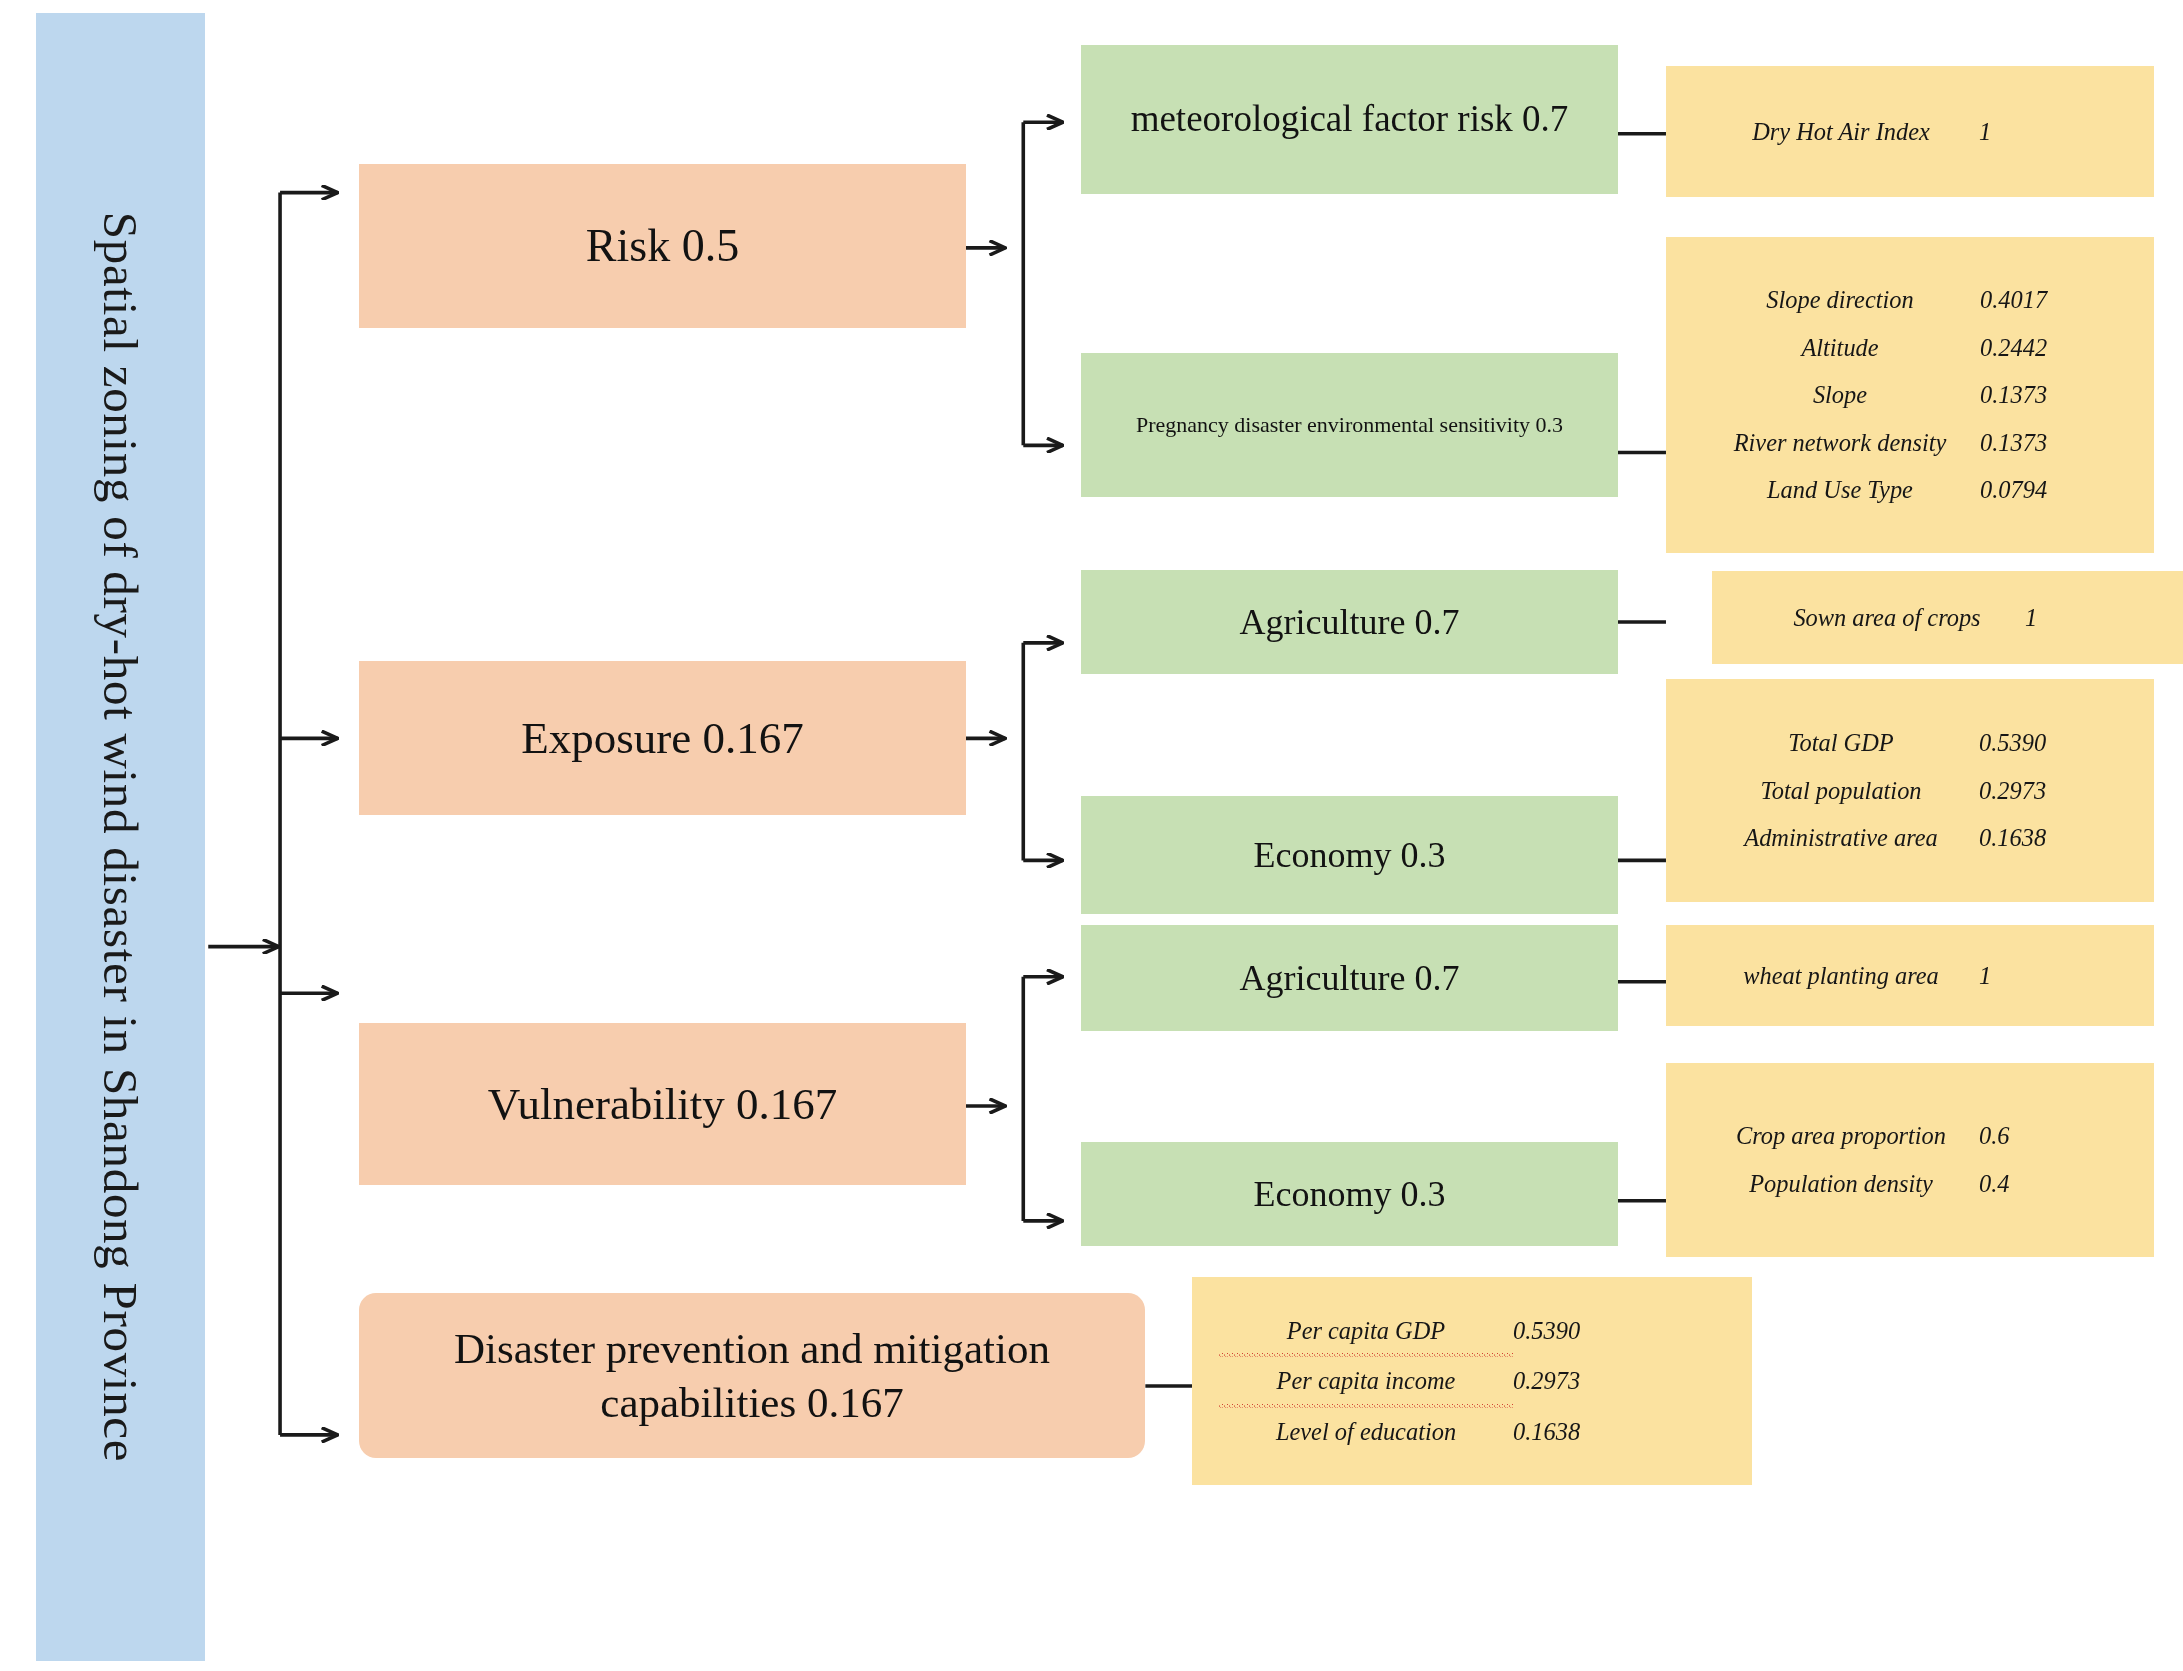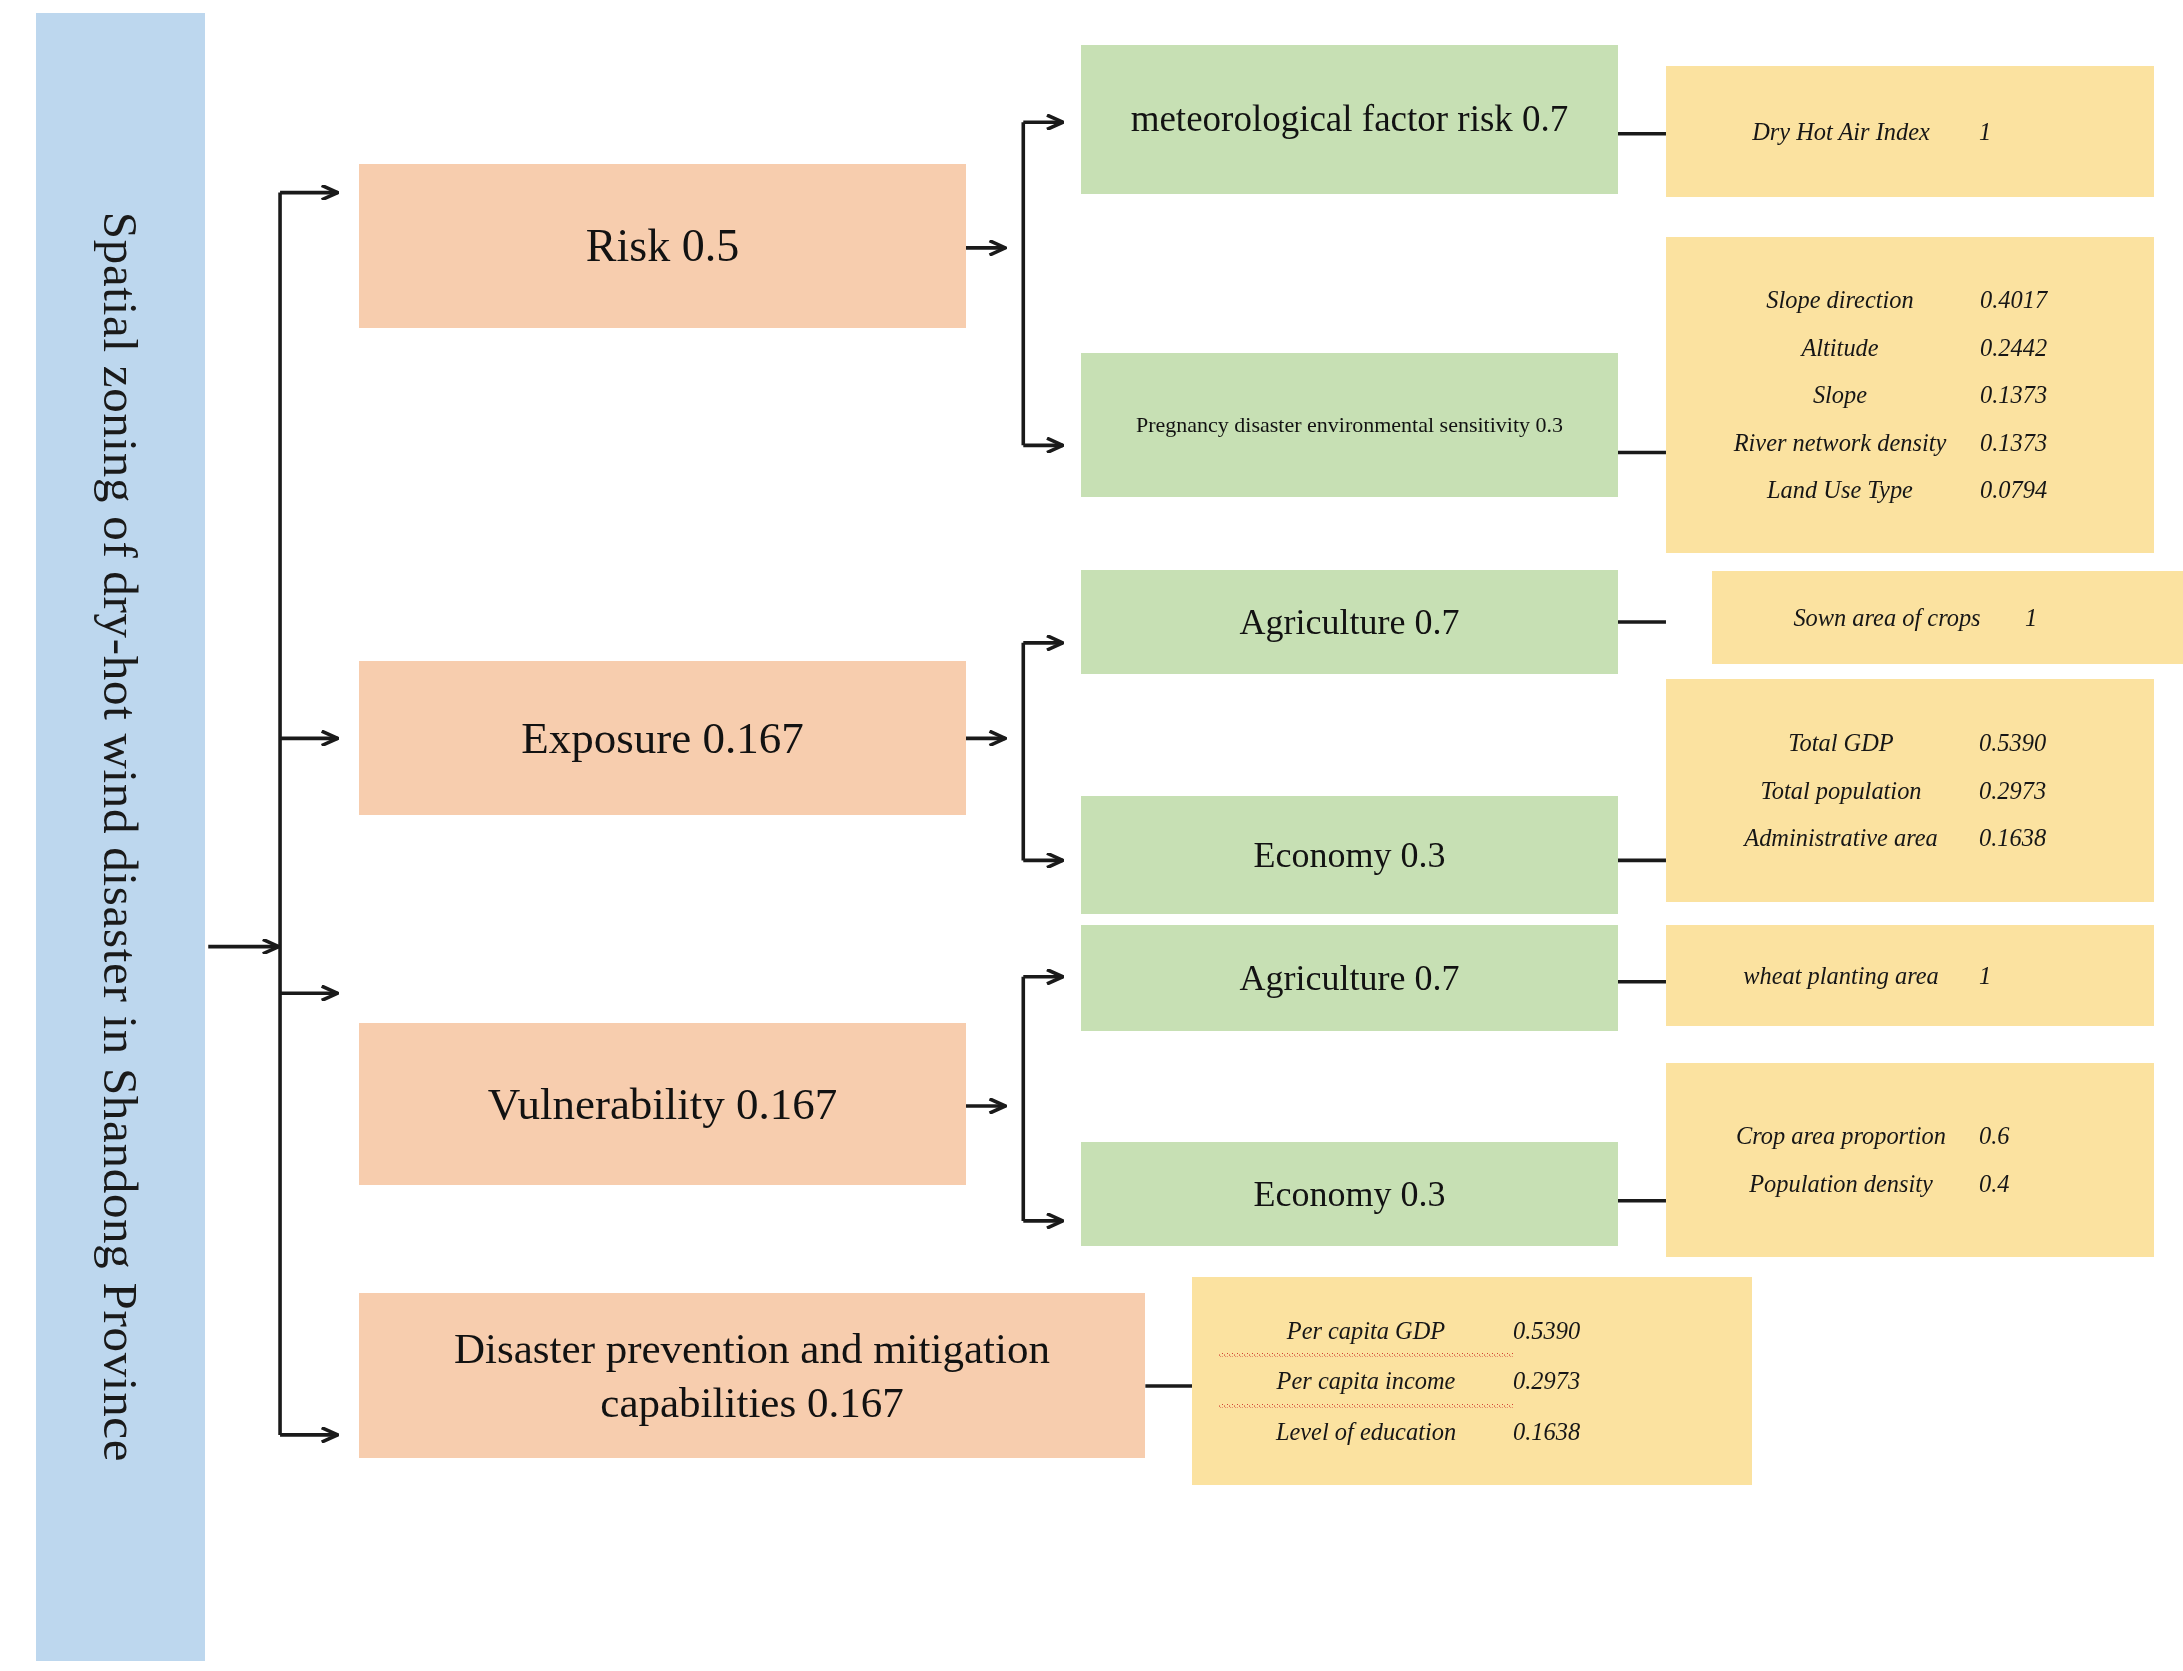--- a/index.html
+++ b/index.html
@@ -110,21 +110,21 @@
   </div>
 
   <div class="node orange" style="left:359px;top:661px;width:607px;height:154px;font-size:45px;">
     <span class="lbl">Exposure 0.167</span>
   </div>
 
   <div class="node orange" style="left:359px;top:1023px;width:607px;height:162px;font-size:45px;">
     <span class="lbl">Vulnerability 0.167</span>
   </div>
 
-  <div class="node orange" style="left:359px;top:1293px;width:786px;height:165px;font-size:43px;">
+  <div class="node orange" style="left:359px;top:1293px;width:786px;height:165px;font-size:43px;border-radius:17px;">
     <span class="lbl">Disaster prevention and mitigation capabilities 0.167</span>
   </div>
 
   <div class="node green" style="left:1081px;top:45px;width:537px;height:149px;font-size:37px;">
     <span class="lbl">meteorological factor risk 0.7</span>
   </div>
 
   <div class="node green" style="left:1081px;top:353px;width:537px;height:144px;font-size:22px;">
     <span class="lbl">Pregnancy disaster environmental sensitivity 0.3</span>
   </div>

